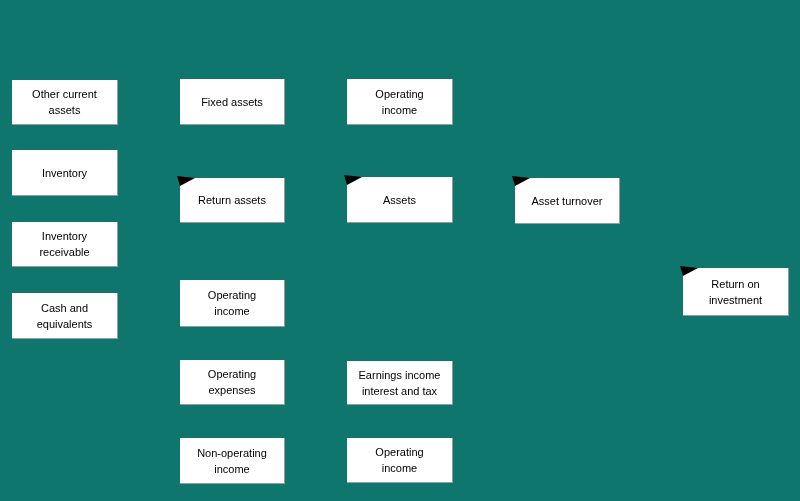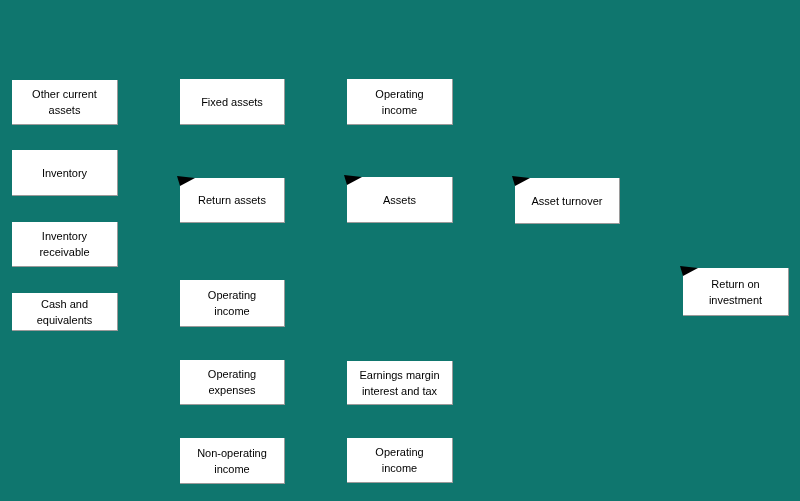--- a/index.html
+++ b/index.html
@@ -49,21 +49,21 @@
 
   <div class="node" style="left:12px; top:150px; width:106px; height:46px">
     <span class="node-label">Inventory</span>
   </div>
 
   <div class="node" style="left:12px; top:222px; width:106px; height:45px">
     <span class="node-label">Inventory
 receivable</span>
   </div>
 
-  <div class="node" style="left:12px; top:293px; width:106px; height:38px">
+  <div class="node" style="left:12px; top:293px; width:106px; height:46px">
     <span class="node-label">Cash and
 equivalents</span>
   </div>
 
   <div class="node" style="left:180px; top:79px; width:105px; height:46px">
     <span class="node-label">Fixed assets</span>
   </div>
 
   <div class="node" style="left:180px; top:178px; width:105px; height:45px">
     <svg class="arrowhead" viewBox="0 0 18 10">
@@ -93,21 +93,21 @@
   </div>
 
   <div class="node" style="left:347px; top:177px; width:106px; height:46px">
     <svg class="arrowhead" viewBox="0 0 18 10">
         <path d="M0 0 L18 2 L3 10 Z" fill="#000000"></path>
       </svg>
     <span class="node-label">Assets</span>
   </div>
 
   <div class="node" style="left:347px; top:361px; width:106px; height:44px">
-    <span class="node-label">Earnings margin
+    <span class="node-label">Earnings income
 interest and tax</span>
   </div>
 
   <div class="node" style="left:347px; top:438px; width:106px; height:45px">
     <span class="node-label">Operating
 income</span>
   </div>
 
   <div class="node" style="left:515px; top:178px; width:105px; height:46px">
     <svg class="arrowhead" viewBox="0 0 18 10">

